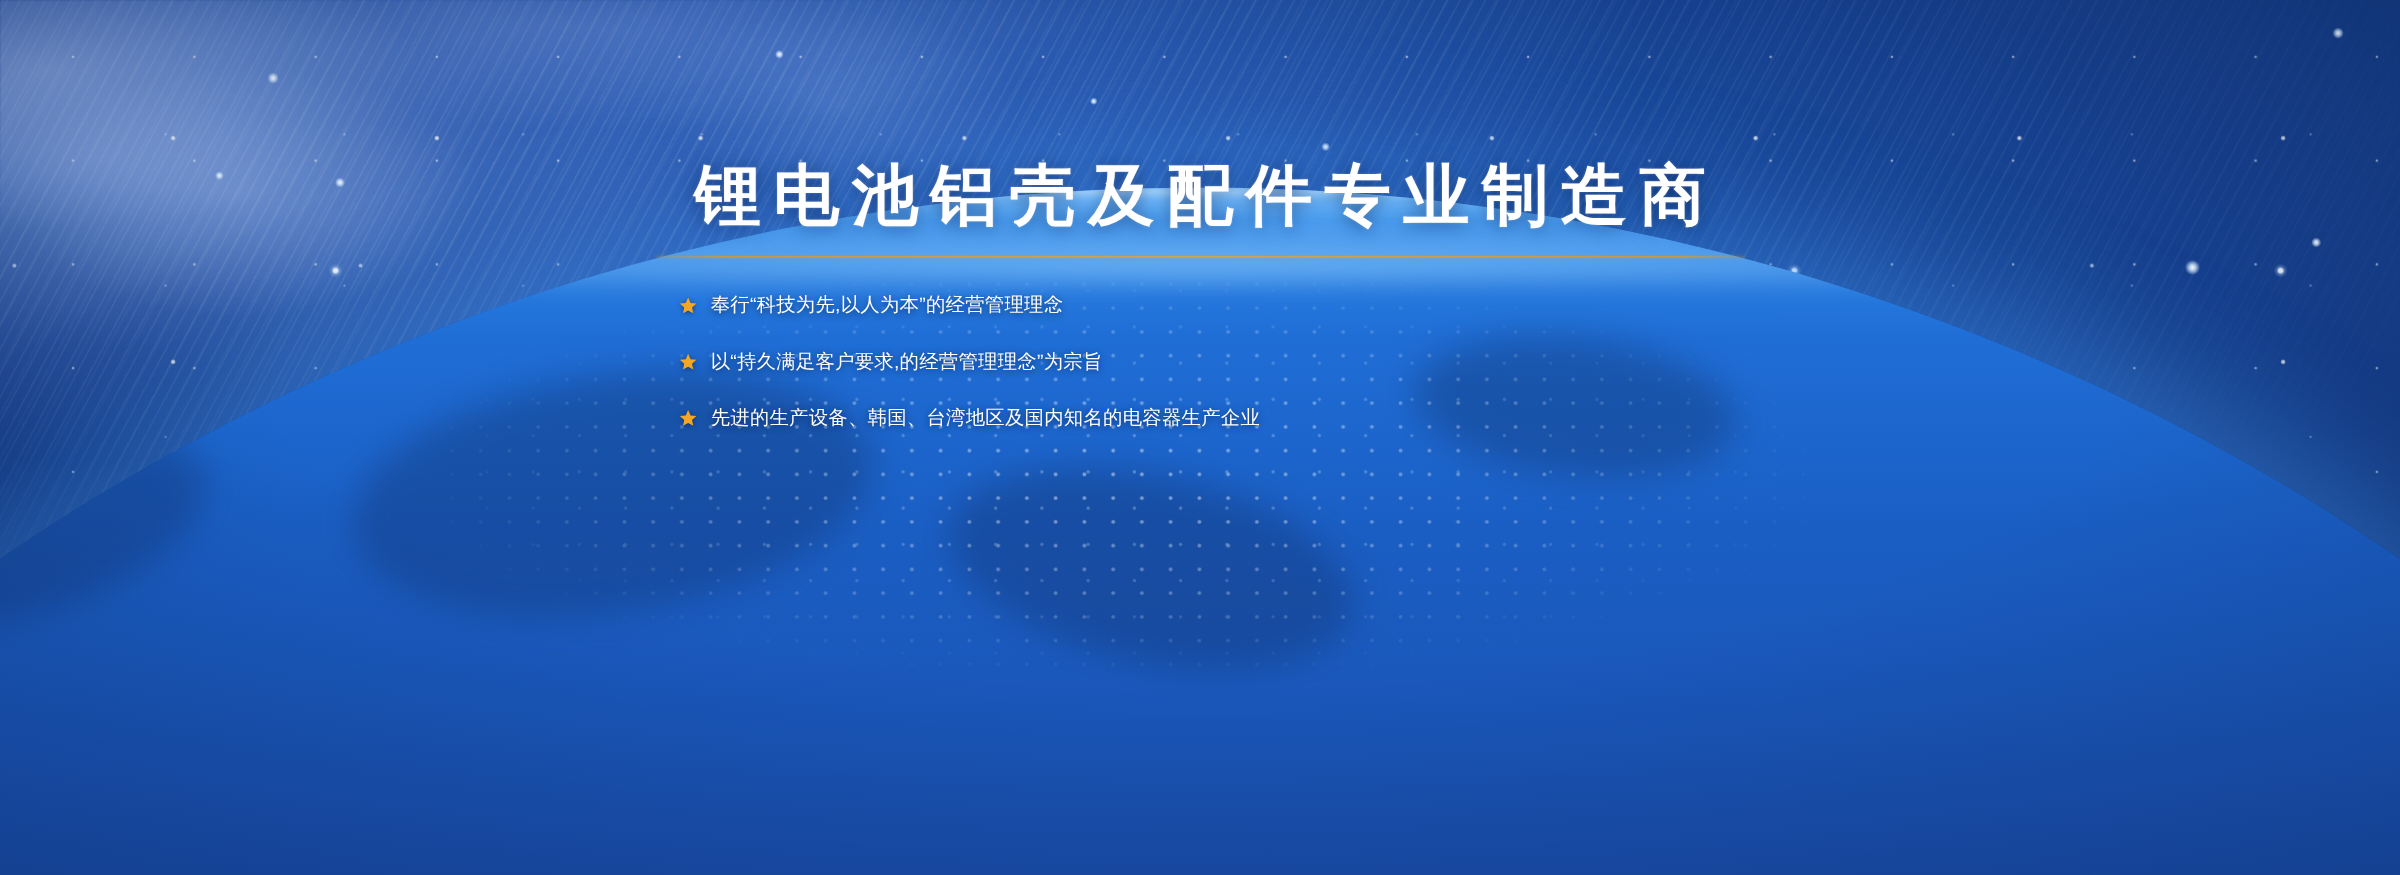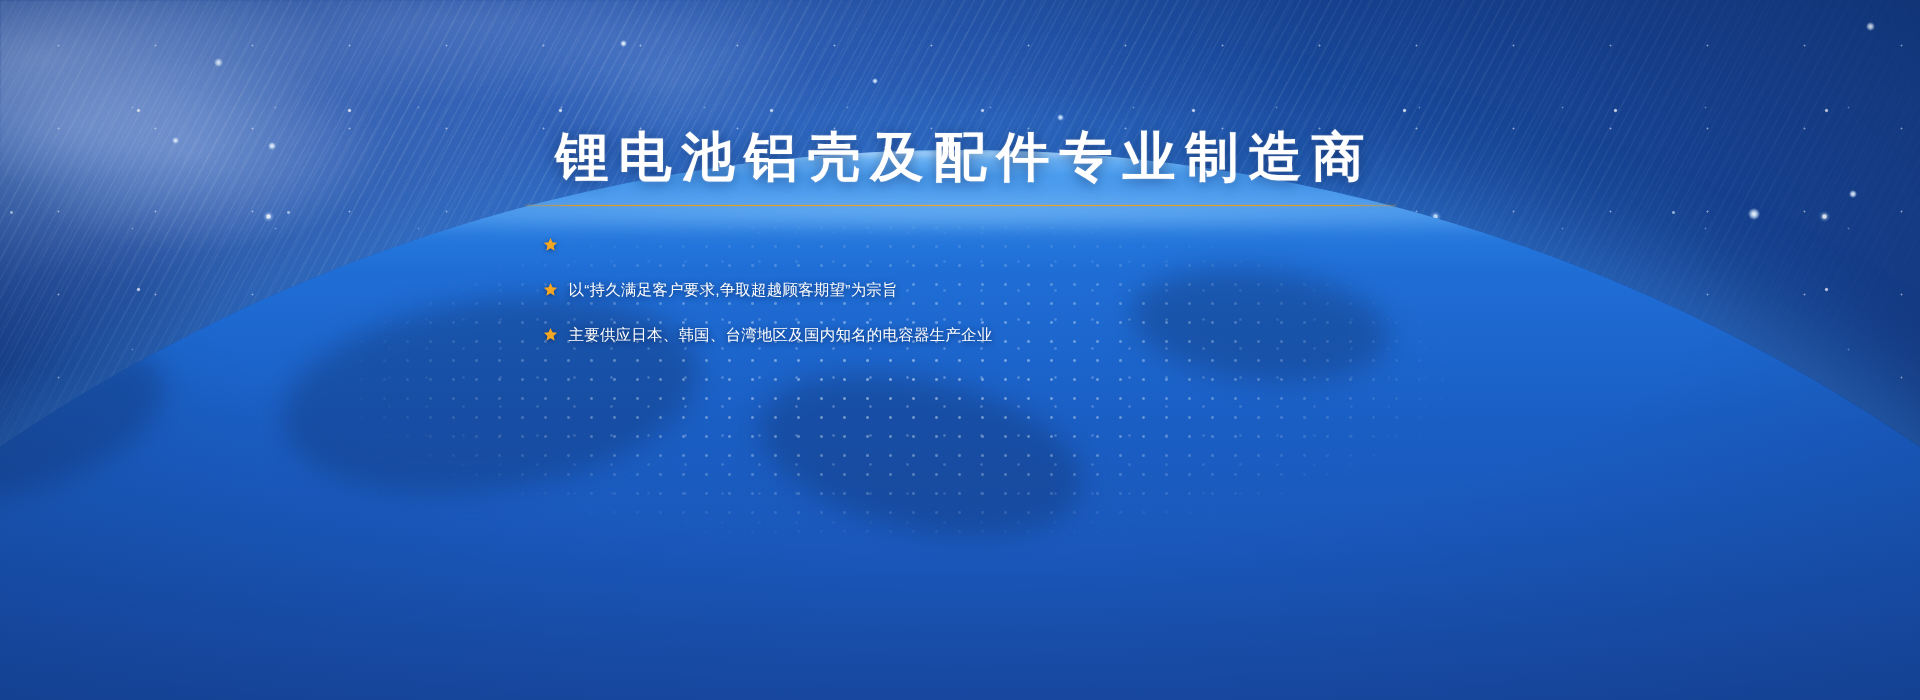--- a/index.html
+++ b/index.html
@@ -270,32 +270,33 @@
 
     <div class="divider"></div>
 
     <ul class="bullets">
 
 
       <li class="bullet">
         <svg class="star-icon" viewBox="0 0 24 24" aria-hidden="true">
           <path fill="currentColor" d="M12 1.6l3.1 6.9 7.5.8-5.6 5.1 1.6 7.4L12 18.1 5.4 21.8 7 14.4 1.4 9.3l7.5-.8z"></path>
         </svg>
+        <span class="bullet-text">奉行“科技为先,以人为本”的经营管理理念</span>
       </li>
 
       <li class="bullet">
         <svg class="star-icon" viewBox="0 0 24 24" aria-hidden="true">
           <path fill="currentColor" d="M12 1.6l3.1 6.9 7.5.8-5.6 5.1 1.6 7.4L12 18.1 5.4 21.8 7 14.4 1.4 9.3l7.5-.8z"></path>
         </svg>
-        <span class="bullet-text">以“持久满足客户要求,争取超越顾客期望”为宗旨</span>
+        <span class="bullet-text">以“持久满足客户要求,的经营管理理念”为宗旨</span>
       </li>
 
 
       <li class="bullet">
         <svg class="star-icon" viewBox="0 0 24 24" aria-hidden="true">
           <path fill="currentColor" d="M12 1.6l3.1 6.9 7.5.8-5.6 5.1 1.6 7.4L12 18.1 5.4 21.8 7 14.4 1.4 9.3l7.5-.8z"></path>
         </svg>
-        <span class="bullet-text">主要供应日本、韩国、台湾地区及国内知名的电容器生产企业</span>
+        <span class="bullet-text">先进的生产设备、韩国、台湾地区及国内知名的电容器生产企业</span>
       </li>
 
     </ul>
   </div>
 </div>
 
 </body></html>

